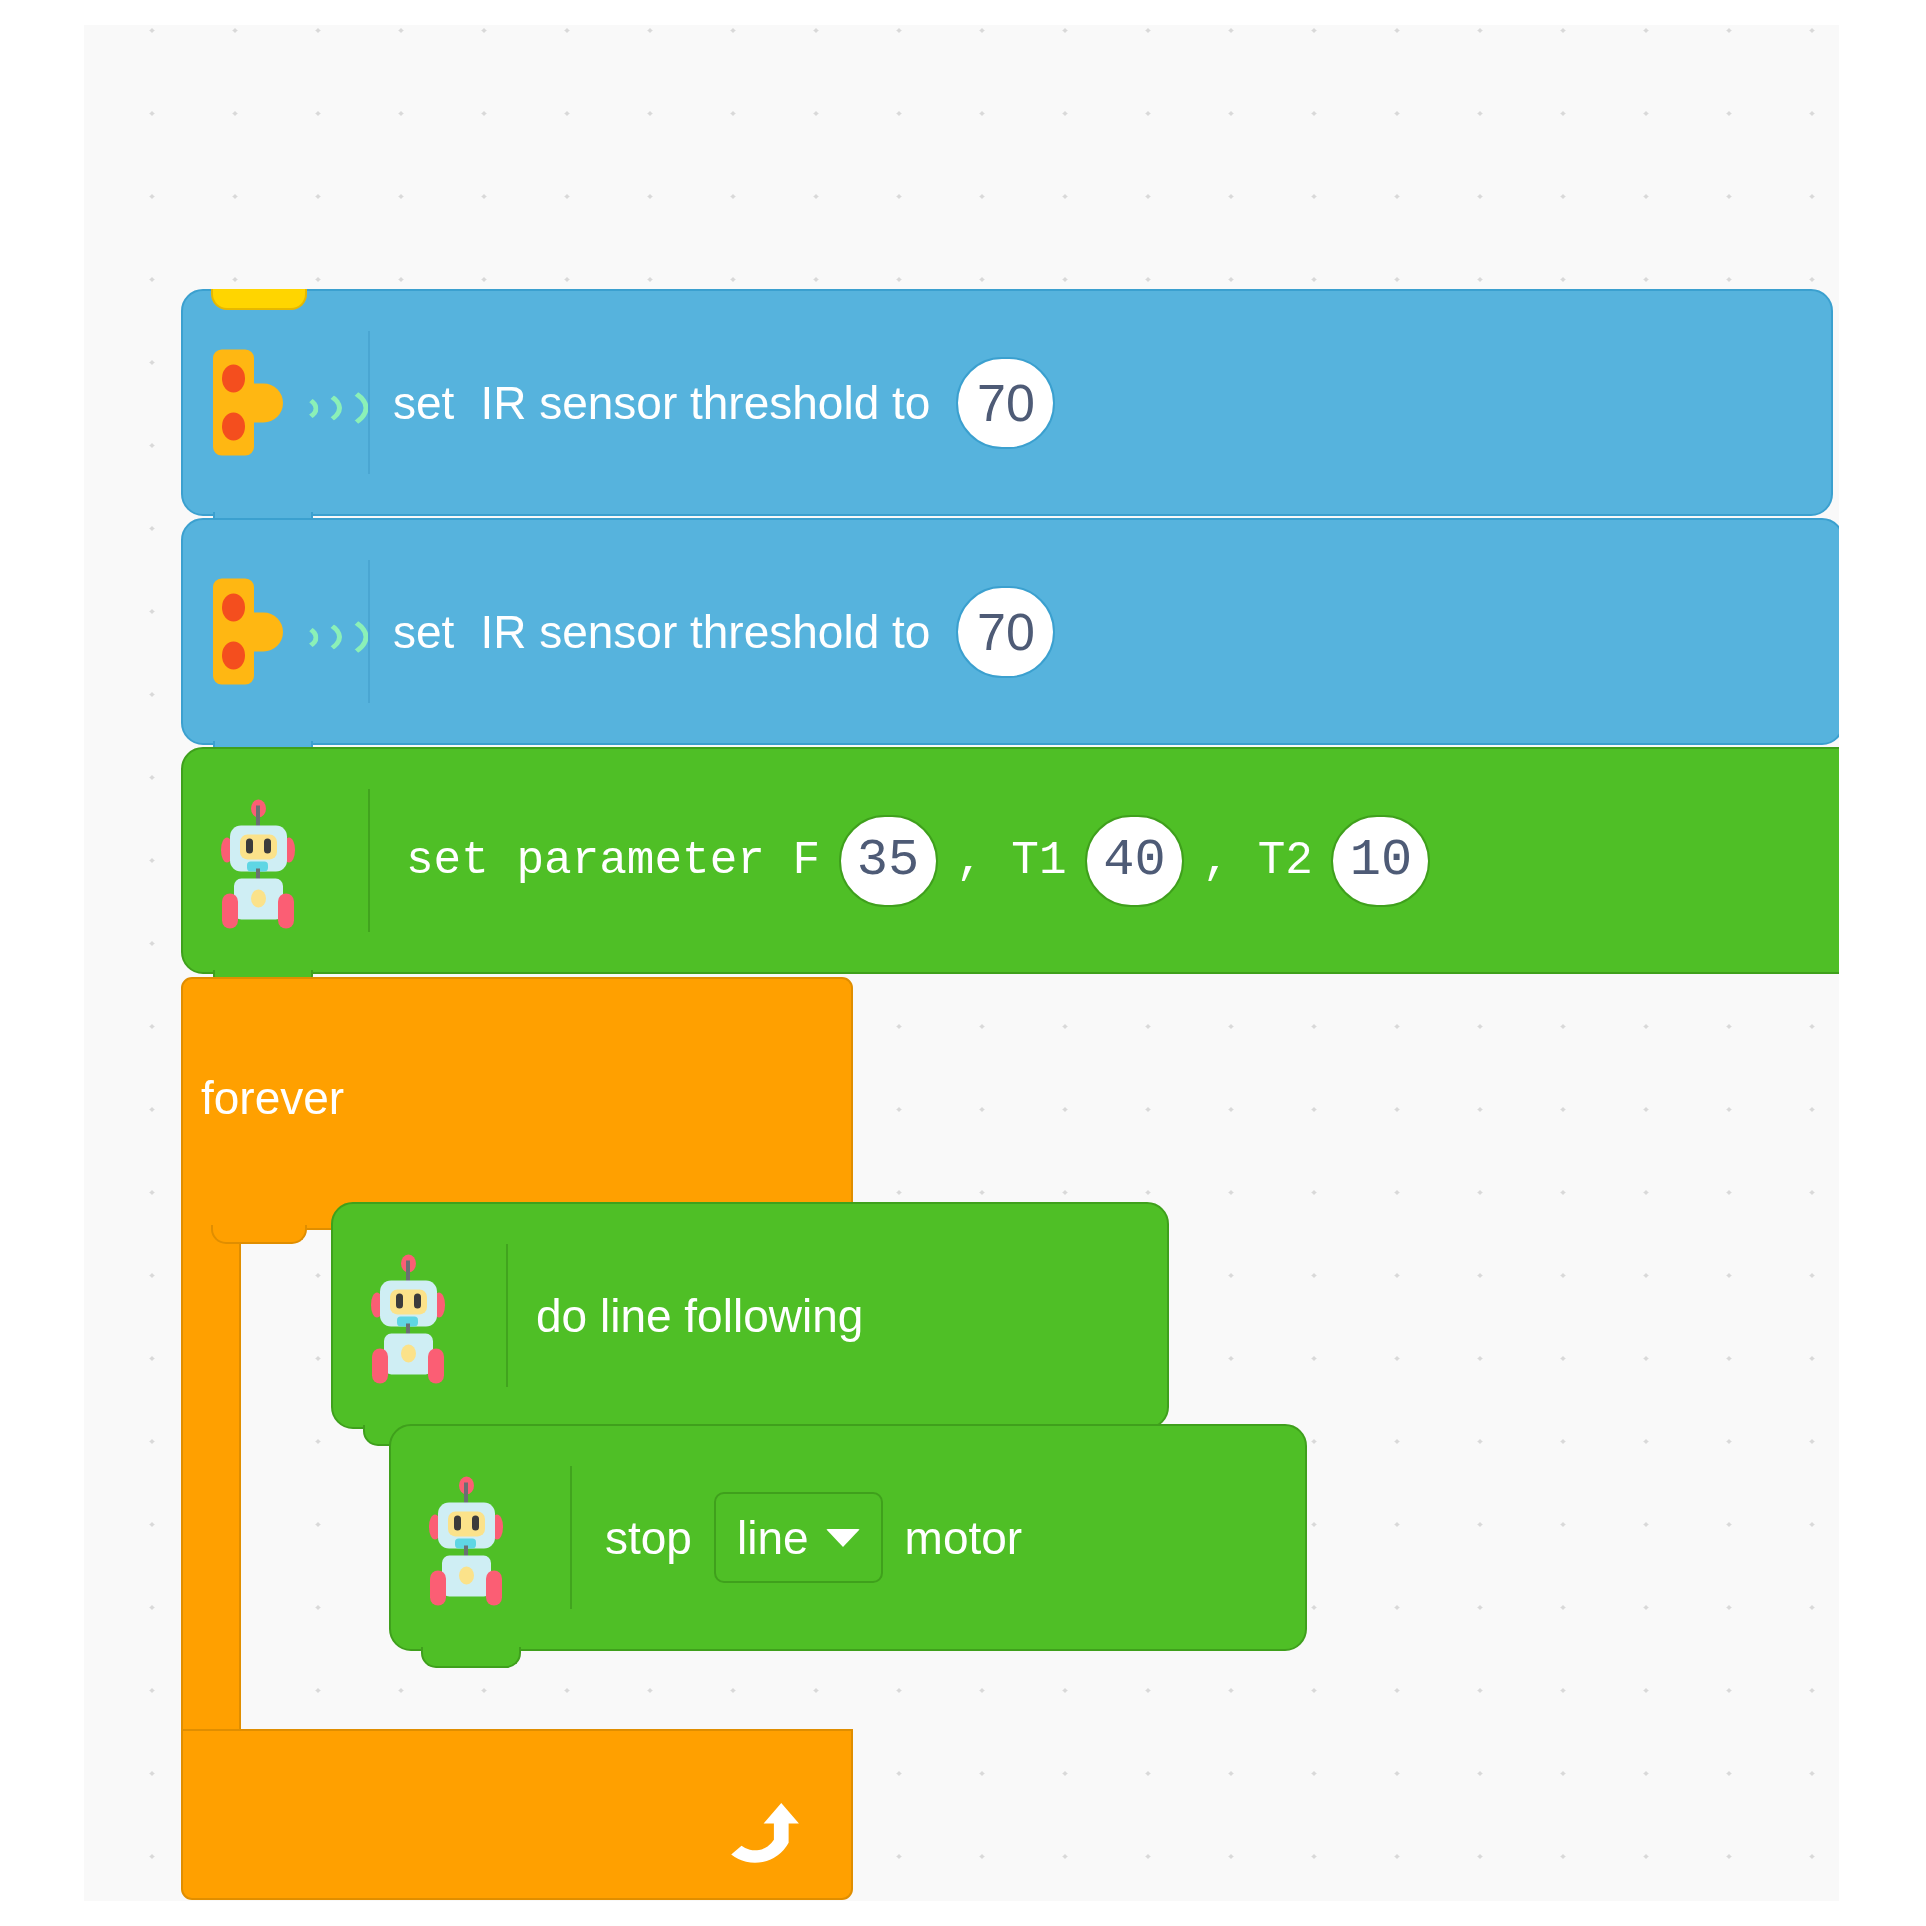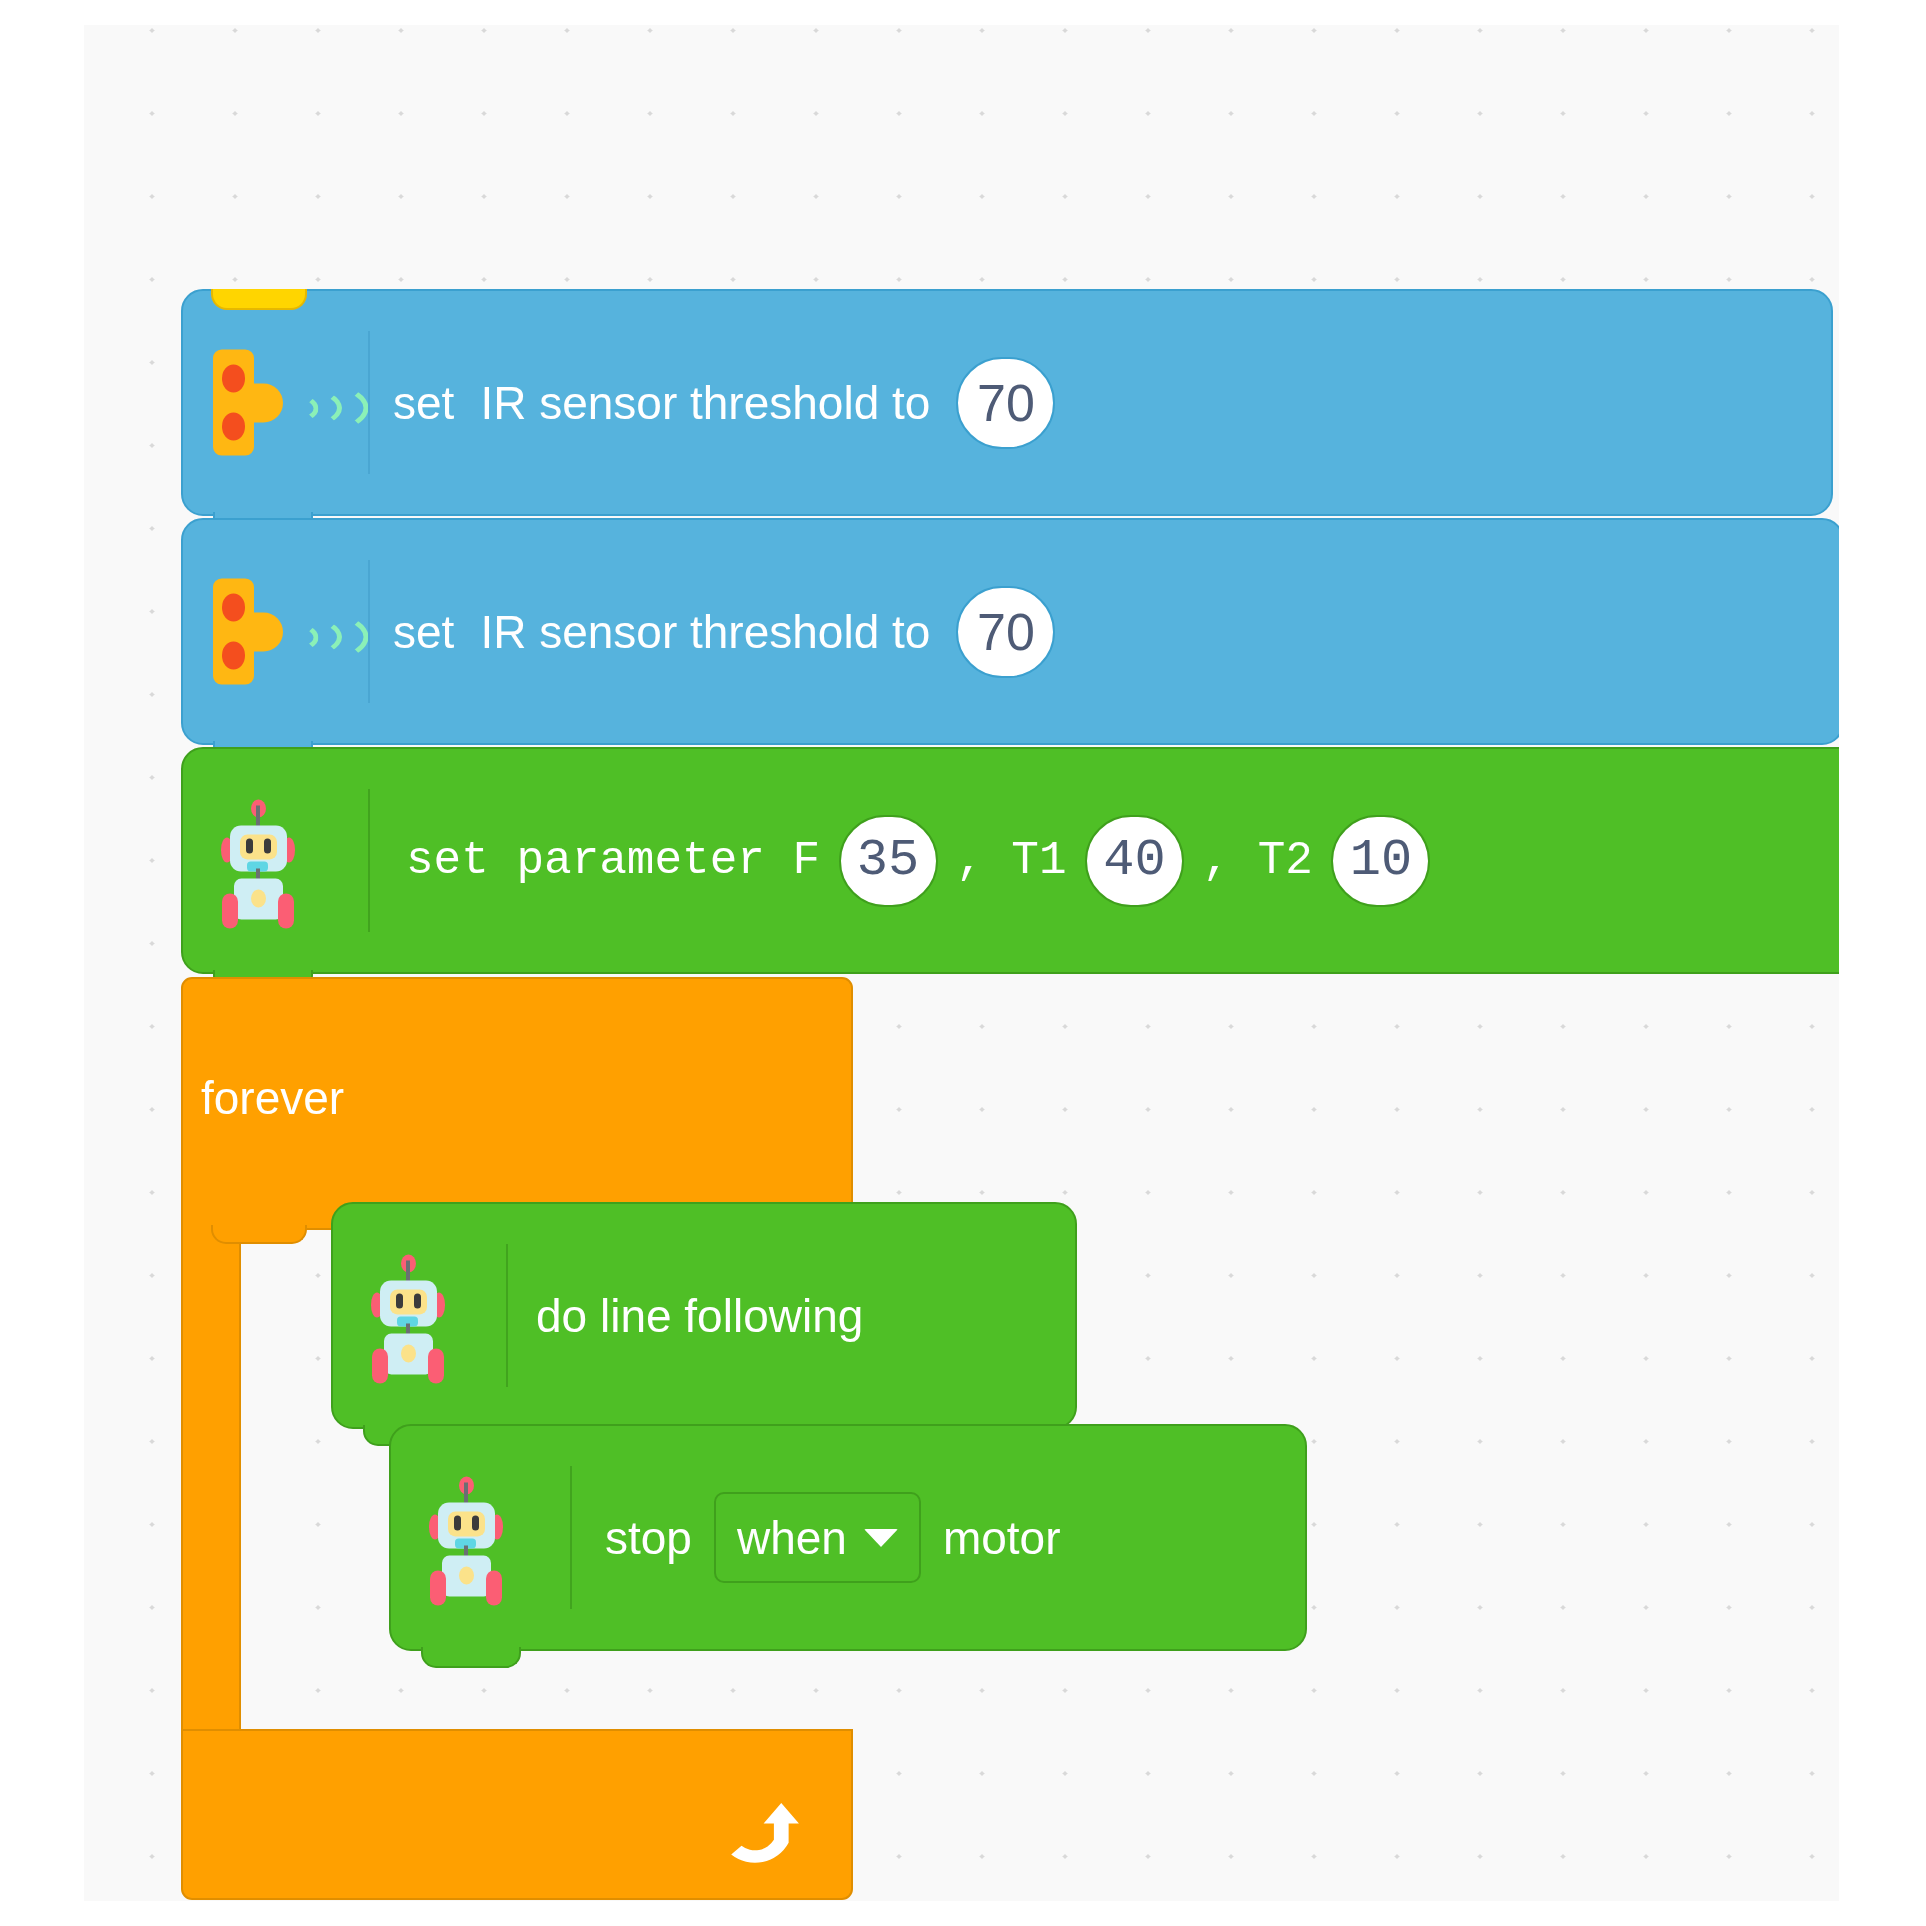--- a/index.html
+++ b/index.html
@@ -47,21 +47,21 @@
   .blue .divider{background:#4aa6d2;}
   #ir1{left:97px;top:264px;width:1652px;height:227px;}
   #ir2{left:97px;top:493px;width:1663px;height:227px;}
 
   
   .green{background:#4fbf26;border:2.5px solid #3fa01c;}
   .green2{background:#4fbf26;border:2.5px solid #3fa01c;}
   .green .notch-bot,.green2 .notch-bot{background:#4fbf26;border-left:2.5px solid #3fa01c;border-right:2.5px solid #3fa01c;border-bottom:2.5px solid #3fa01c;}
   .green .divider,.green2 .divider{background:#41a41e;}
   #param{left:97px;top:722px;width:1706px;height:227px;}
-  #dlf{left:247px;top:1177px;width:746px;height:227px;text-align:center;}
+  #dlf{left:247px;top:1177px;width:838px;height:227px;text-align:center;}
   #stopm{left:305px;top:1399px;width:918px;height:227px;}
 
   .brow{position:absolute;top:0;height:100%;display:flex;align-items:center;}
   .icon-slot{position:absolute;left:25px;top:50%;transform:translateY(-50%);}
 
   
   .ir-icon{position:relative;width:136px;height:123px;}
   .ir-icon .body{position:absolute;left:5px;top:8.6px;width:41px;height:106px;background:#ffb712;border-radius:8.6px;}
   .ir-icon .bump{position:absolute;left:36px;top:42px;width:39px;height:39px;background:#ffb712;border-radius:0 25px 25px 0;}
   .ir-icon .d1{position:absolute;left:13.6px;top:23.4px;width:23.4px;height:28px;background:#f44e1e;border-radius:50%;}
@@ -274,21 +274,21 @@
           <div class="torso"></div>
           <div class="btn"></div>
         <div class="whL"></div>
           <div class="whR"></div>
       </div>
     </div>
     <div class="divider" style="left:179px;"></div>
     <div class="brow" style="left:214px;gap:22px;">
       <span class="txt">stop</span>
       <span class="drop g">
-        <span class="dtxt">when</span>
+        <span class="dtxt">line</span>
         <span class="caret"></span>
       </span>
       <span class="txt">motor</span>
     </div>
   </div>
 
 </div>
 
 
 </body></html>

